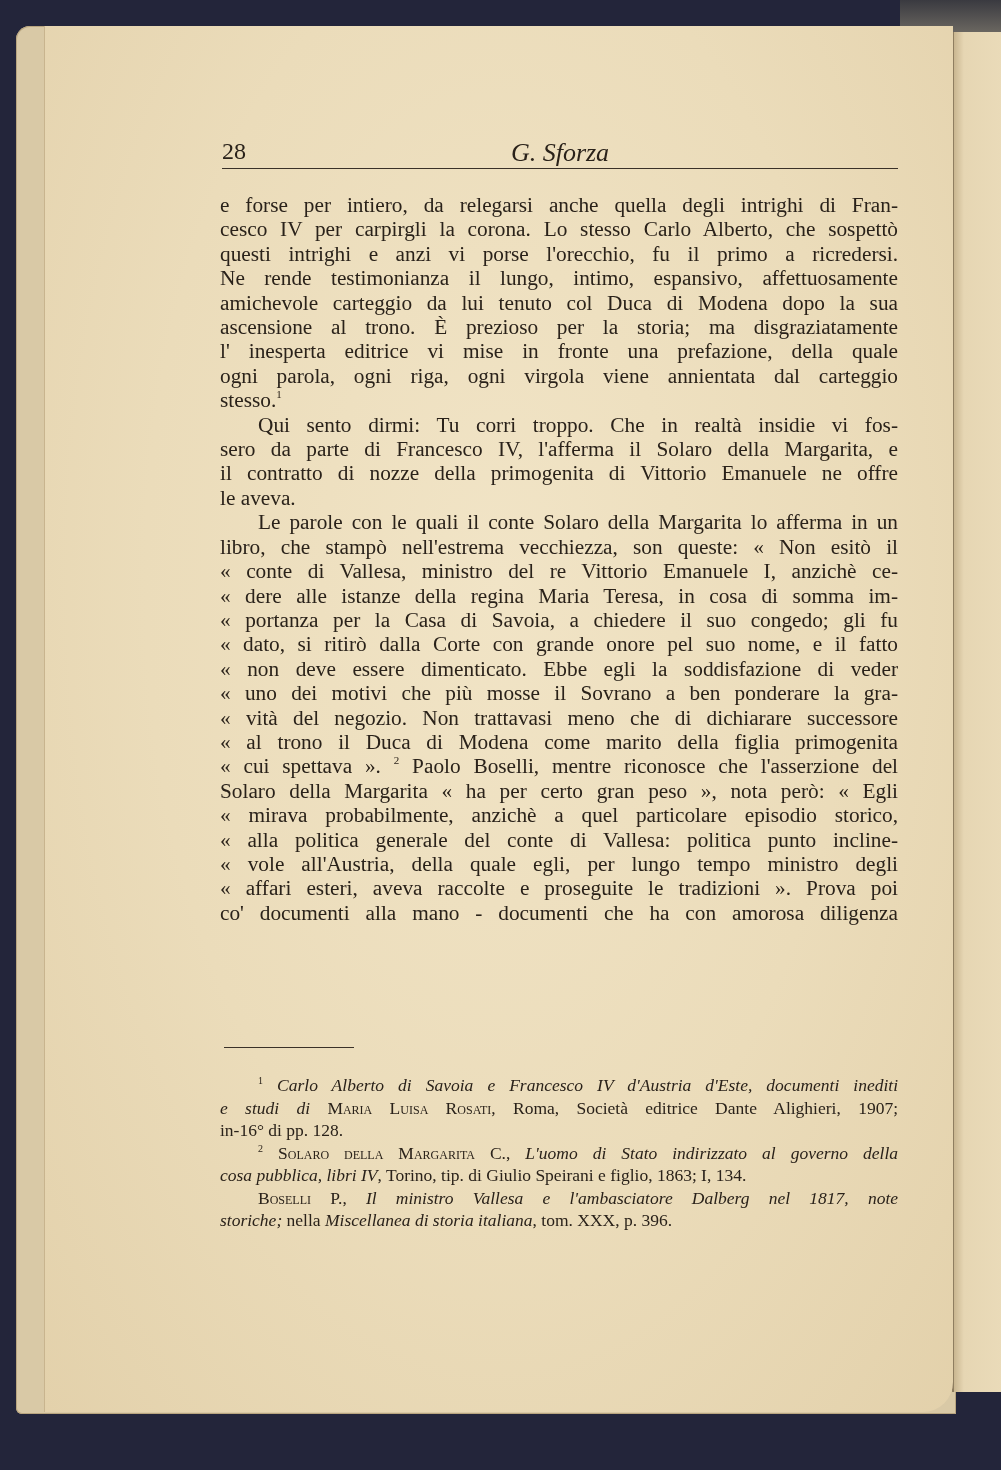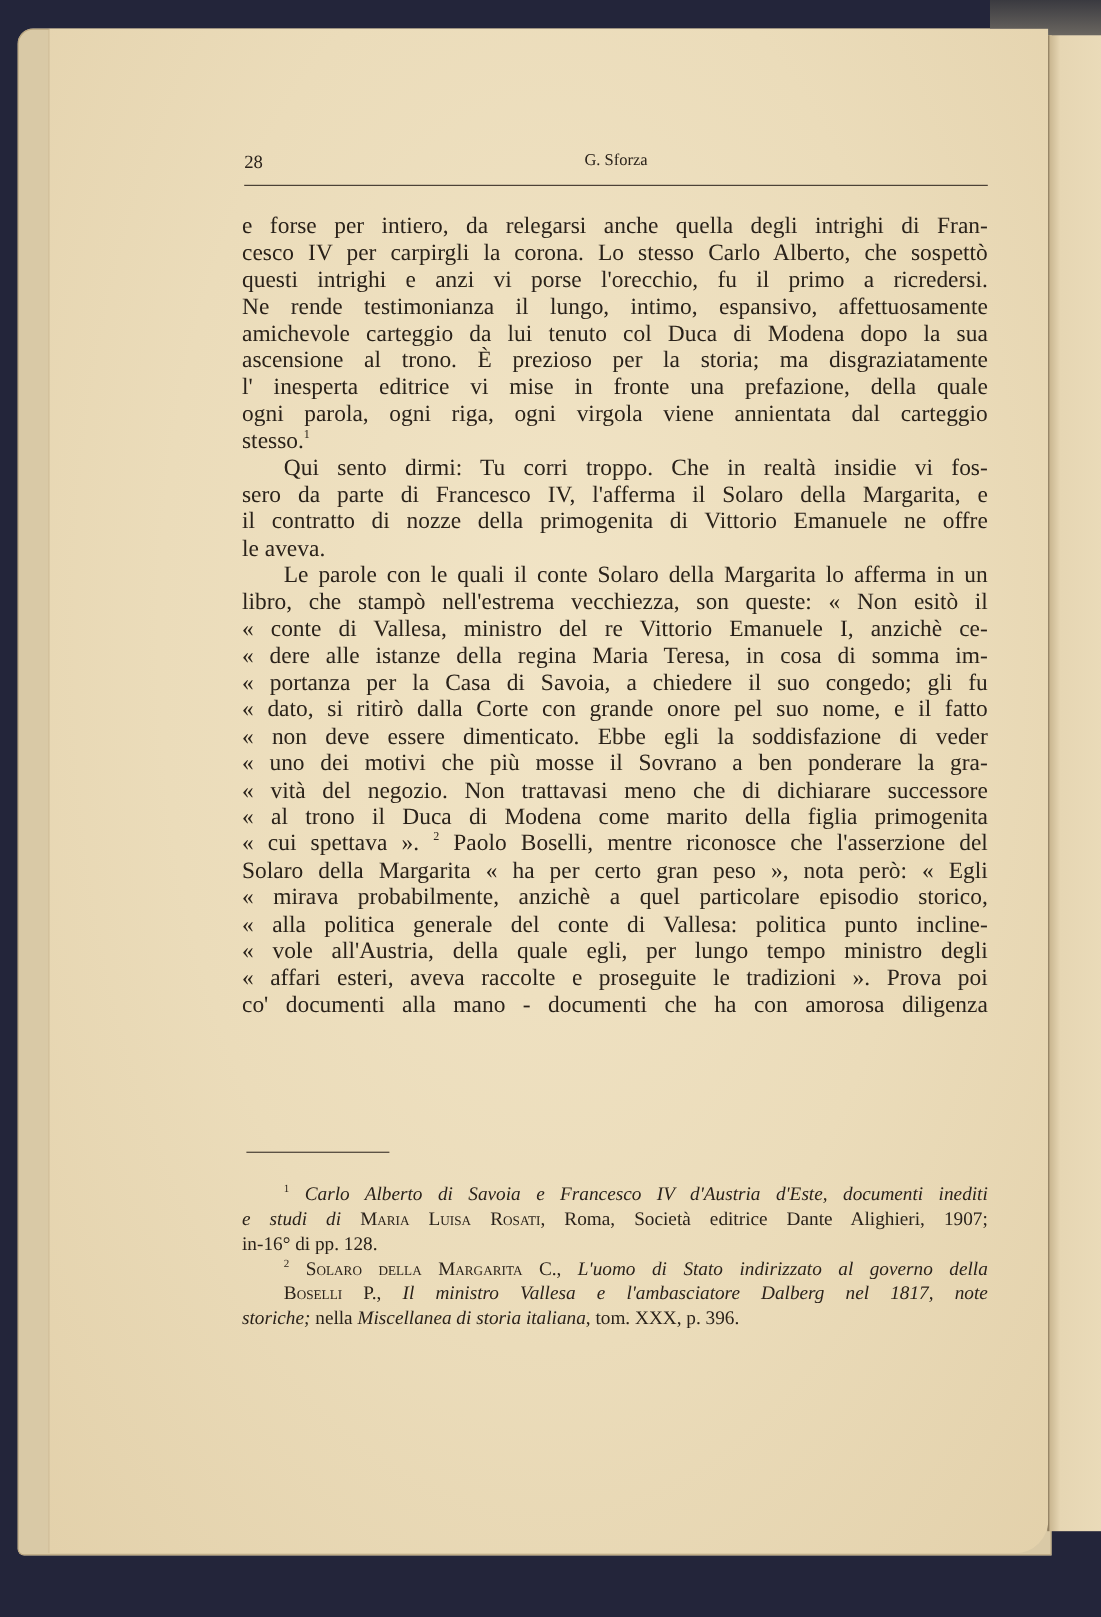--- a/index.html
+++ b/index.html
@@ -26,22 +26,22 @@
       border-left: 2px solid #8f7e60;
     }
     .top-shadow {
       position: absolute; left: 900px; top: 0; width: 101px; height: 32px;
       background: linear-gradient(180deg, #3a3a40, #6a6660);
     }
     .header {
       position: absolute; left: 222px; top: 136px; width: 676px; height: 32px;
       border-bottom: 1.5px solid #3a3128;
     }
-    .page-number { position: absolute; left: 0; top: 2px; font-size: 17px; }
-    .running-head { position: absolute; left: 0; right: 0; top: 2px; text-align: center; font-size: 15px; }
+    .page-number { position: absolute; left: 0; top: 2px; font-size: 24px; }
+    .running-head { position: absolute; left: 0; right: 0; top: 2px; text-align: center; font-size: 26px; font-style: italic; }
     .body-text {
       position: absolute; left: 220px; top: 193px; width: 678px;
       font-size: 21.3px; line-height: 24.4px; text-align: justify;
     }
     .body-text p { margin: 0; }
     .line { display: block; text-align: justify; text-align-last: justify; white-space: nowrap; }
     .line.last { text-align-last: left; }
     sup { font-size: 11px; vertical-align: 9px; line-height: 0; }
     .fn-rule {
       position: absolute; left: 224px; top: 1047px; width: 130px; height: 0;
@@ -110,15 +110,16 @@
   </p>
 </div>
 
 <div class="fn-rule"></div>
 
 <div class="footnotes">
   <span class="fn indent"><span class="fsup">1</span> <span class="it">Carlo Alberto di Savoia e Francesco IV d'Austria d'Este, documenti inediti</span></span>
   <span class="fn"><span class="it">e studi di</span> <span class="sc">Maria Luisa Rosati</span><span>, Roma, Società editrice Dante Alighieri, 1907;</span></span>
   <span class="fn last">in-16° di pp. 128.</span>
   <span class="fn indent"><span class="fsup">2</span> <span class="sc">Solaro della Margarita C.</span>, <span class="it">L'uomo di Stato indirizzato al governo della</span></span>
+  <span class="fn last"><span class="it">cosa pubblica, libri IV</span><span>, Torino, tip. di Giulio Speirani e figlio, 1863; I, 134.</span></span>
   <span class="fn indent"><span class="sc">Boselli P.</span>, <span class="it">Il ministro Vallesa e l'ambasciatore Dalberg nel 1817, note</span></span>
   <span class="fn last"><span class="it">storiche;</span><span> nella </span><span class="it">Miscellanea di storia italiana</span><span>, tom. XXX, p. 396.</span></span>
 </div>
 
 </body></html>

